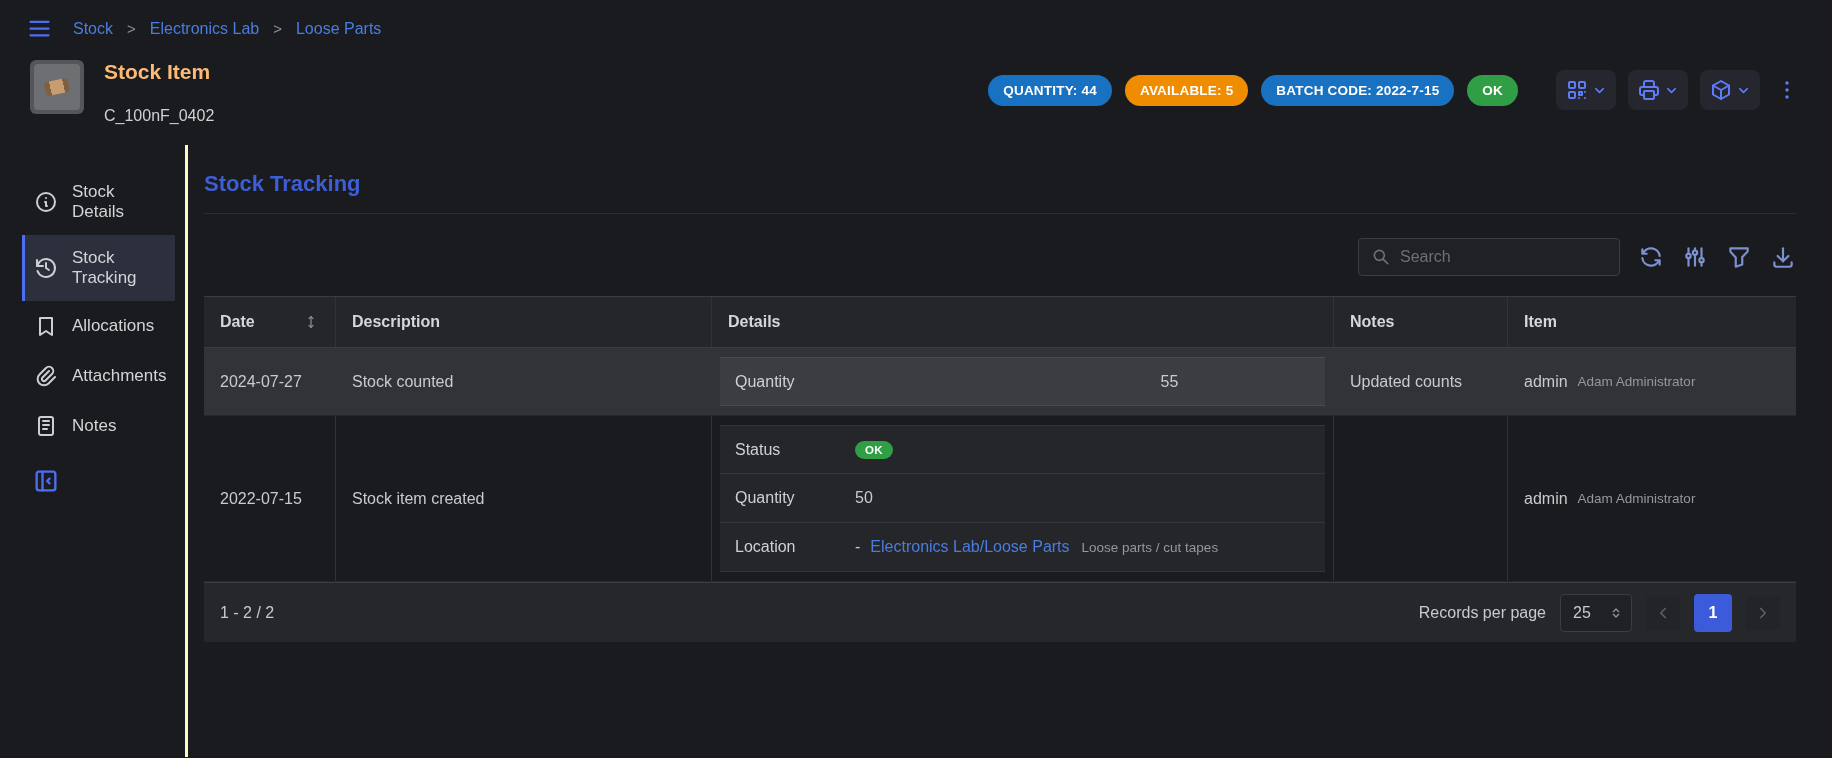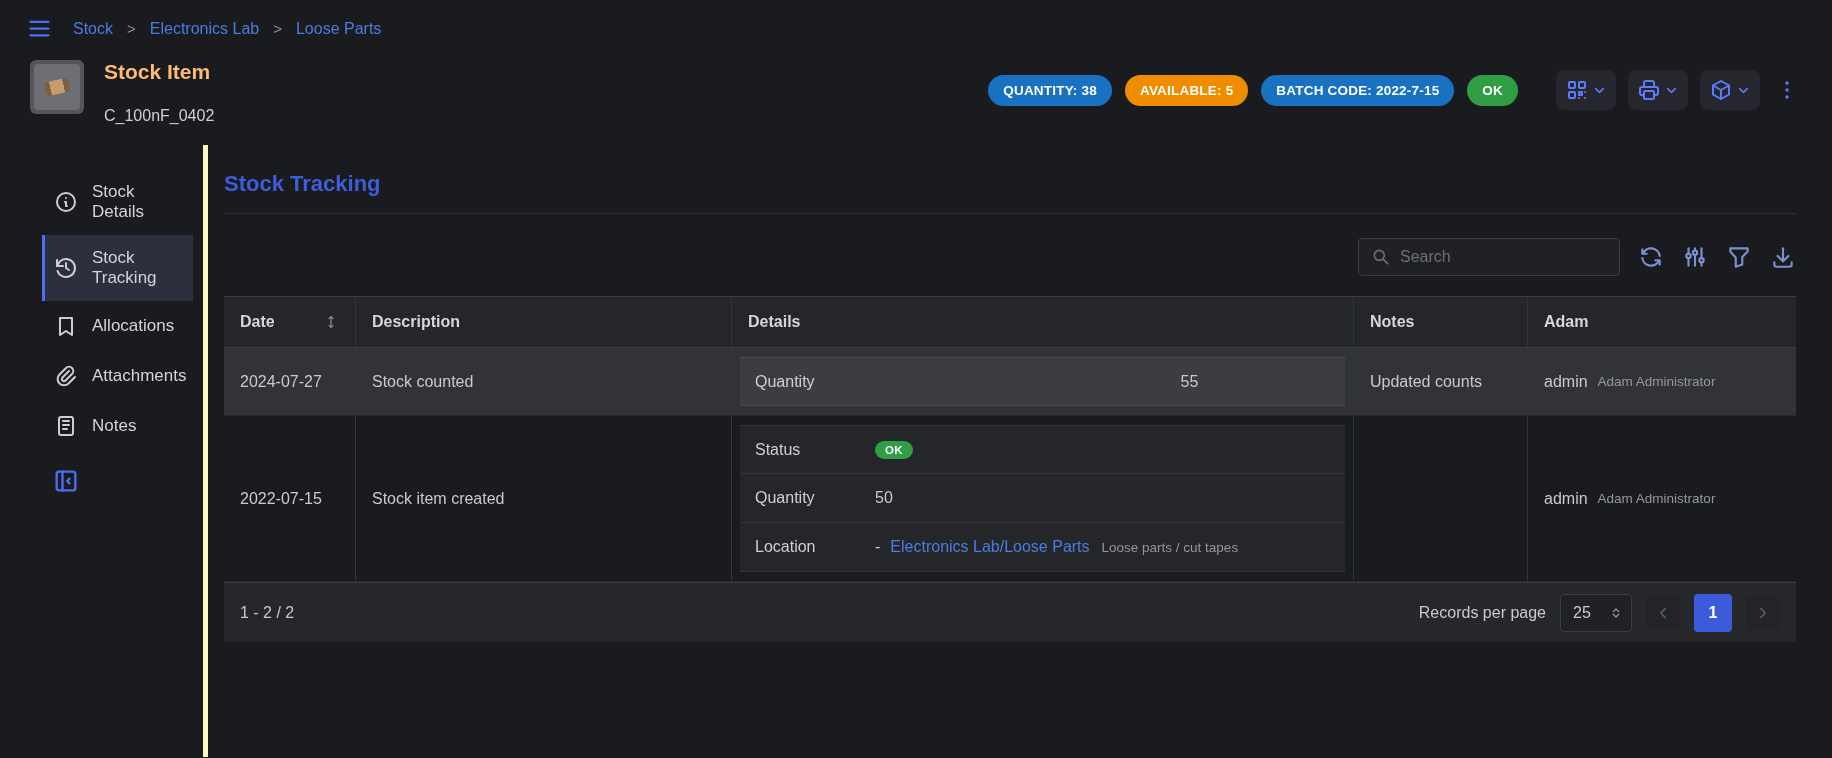--- a/index.html
+++ b/index.html
@@ -37,22 +37,22 @@
   .badge.blue { background:#1971c2; }
   .badge.orange { background:#f08c00; }
   .badge.green { background:#2f9e44; }
   .header-buttons { display:flex; align-items:center; gap:12px; margin-left:38px; }
   .icon-btn { display:flex; align-items:center; gap:3px; background:#26272e; border-radius:8px;
     height:40px; padding:0 9px; color:#5c7cfa; cursor:pointer; }
   .dots-btn { background:none; padding:0 3px; }
 
   
   .content { display:flex; height:612px; }
-  .sidebar { width:188px; border-right:5px solid #fef9c3; padding:24px 10px 0 22px;
-    display:flex; flex-direction:column; flex-shrink:0;margin-left:20px; }
+  .sidebar { width:188px; border-right:3px solid #fef9c3; padding:24px 10px 0 22px;
+    display:flex; flex-direction:column; flex-shrink:0; }
   .nav-item { display:flex; align-items:center; gap:14px; padding:13px 12px; font-size:17px;
     color:#d3d4d7; cursor:pointer; }
   .nav-item.active { background:#2b303c; box-shadow:inset 3px 0 0 #4c6ef5; }
   .nav-icon { color:#cdced1; flex-shrink:0; }
   .collapse-btn { color:#4c6ef5; margin:16px 0 0 10px; cursor:pointer; width:28px; }
 
   
   .main { flex:1; padding:26px 36px 0 16px; display:flex; flex-direction:column; min-width:0; }
   .main-title { color:#3c5ed8; font-size:22px; font-weight:bold; }
   .main-divider { border-bottom:1px solid #2c2e33; margin-top:16px; }
@@ -135,21 +135,21 @@
       <div class="capacitor"></div>
     </div>
   </div>
   <div class="header-text">
     <div class="header-title">Stock Item</div>
     <div class="header-subtitle">C_100nF_0402</div>
   </div>
 
   <div class="header-right">
     <div class="badges">
-      <span class="badge blue">QUANTITY: 38</span>
+      <span class="badge blue">QUANTITY: 44</span>
       <span class="badge orange">AVAILABLE: 5</span>
       <span class="badge blue">BATCH CODE: 2022-7-15</span>
       <span class="badge green">OK</span>
     </div>
 
     <div class="header-buttons">
       <div class="icon-btn">
         <span>
           <svg width="24" height="24" viewBox="0 0 24 24" fill="none" stroke="currentColor" stroke-width="2" stroke-linecap="round" stroke-linejoin="round">
               <rect x="4" y="4" width="6" height="6" rx="1"></rect>
@@ -321,21 +321,21 @@
         <div class="th c-desc">
           <span>Description</span>
         </div>
         <div class="th c-details">
           <span>Details</span>
         </div>
         <div class="th c-notes">
           <span>Notes</span>
         </div>
         <div class="th c-user">
-          <span>Adam</span>
+          <span>Item</span>
         </div>
       </div>
 
       <div class="row row-highlight">
         <div class="td c-date">2024-07-27</div>
         <div class="td c-desc">Stock counted</div>
         <div class="td c-details">
           <div class="kv-stack single">
             <div class="kv">
               <span class="kv-label">Quantity</span>

